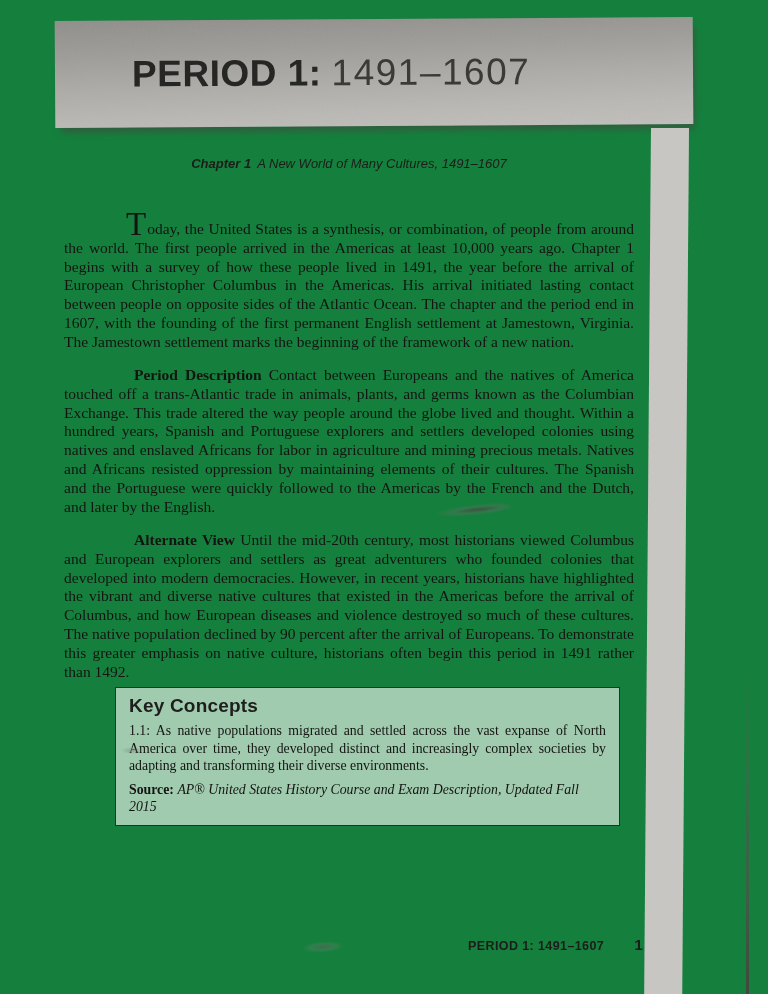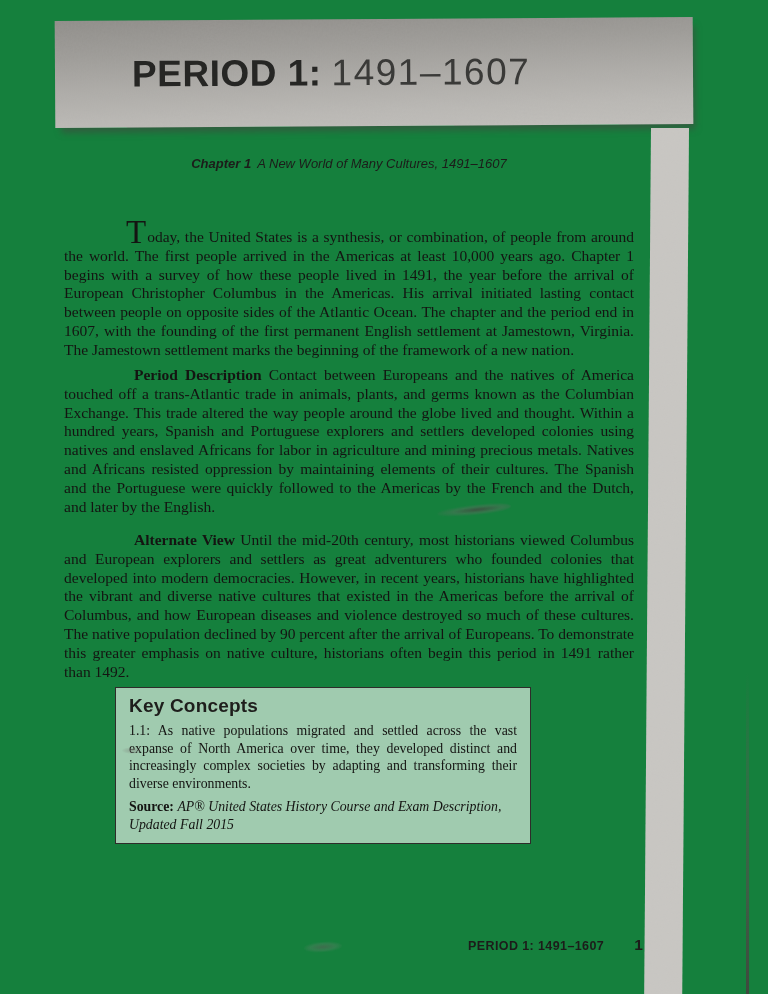--- a/index.html
+++ b/index.html
@@ -49,31 +49,31 @@
     font-family:"Liberation Sans", sans-serif;
     font-style:italic;font-size:13px;color:#1c1c1a;
     white-space:nowrap;
   }
   .ch-bold{font-weight:700;margin-right:6px;}
   .para{
     position:absolute;left:0;width:570px;margin:0;
     font-size:15.5px;line-height:18.8px;
     text-align:justify;
   }
-  .para-1{top:228px;text-indent:62px;}
+  .para-1{top:220px;text-indent:62px;}
   .para-2{top:366px;text-indent:70px;}
   .para-3{top:531px;text-indent:70px;}
   .initial{
     font-size:33px;line-height:0;letter-spacing:1px;
     position:relative;top:1px;
   }
   .lead{font-weight:700;}
   
   .kc-box{
-    position:absolute;left:51px;top:687px;width:416px;
+    position:absolute;left:51px;top:687px;width:505px;
     border:1.5px solid #2e2c2a;
     padding:7px 13px 9px 13px;
     box-sizing:border-box;
     background:rgba(253,253,252,0.6);
   }
   .kc-title{
     font-family:"Liberation Sans", sans-serif;
     font-weight:700;font-size:19px;color:#1e1e1c;
     letter-spacing:.2px;margin:0 0 3px 0;
   }

